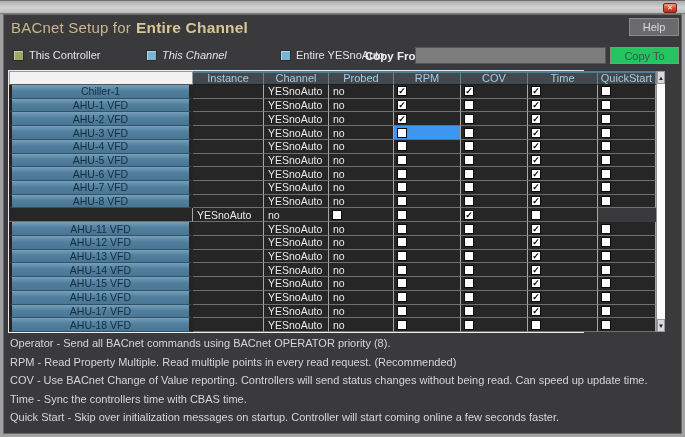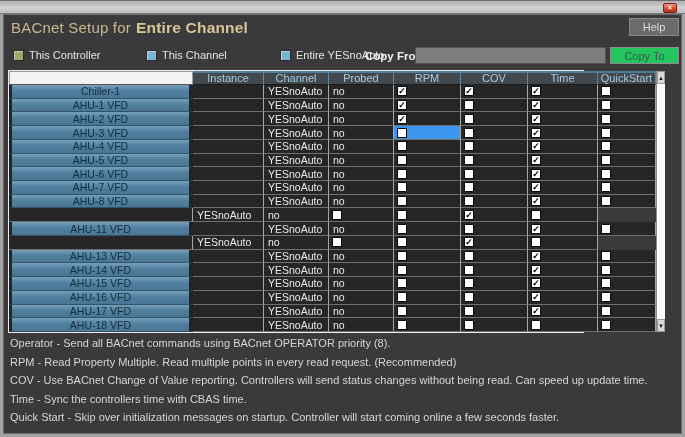--- a/index.html
+++ b/index.html
@@ -86,21 +86,21 @@
 
     <div class="dlg-title">
       <span>BACnet Setup for</span><b>Entire Channel</b>
     </div>
     <button class="help-btn">Help</button>
 
     <div class="scope-item" style="left:9px;">
       <span class="swatch green"></span>
       <span class="scope-label">This Controller</span>
     </div>
-    <div class="scope-item" style="left:142px;">
+    <div class="scope-item" style="left:142px;font-style:italic;">
       <span class="swatch blue"></span>
       <span class="scope-label">This Channel</span>
     </div>
     <div class="scope-item" style="left:276px;">
       <span class="swatch blue"></span>
       <span class="scope-label">Entire YESnoAuto</span>
     </div>
 
     <div class="copyfrom-label">Copy From</div>
     <input class="copyfrom-input" value="" style="">
@@ -321,20 +321,21 @@
               </div>
     <div class="cell cb-cell">
                 <span class="cb checked">✓</span>
               </div>
     <div class="cell cb-cell">
                 <span class="cb"></span>
               </div>
   </div>
 
   <div class="grid-row">
+    <div class="cell name-cell">AHU-12 VFD</div>
     <div class="cell"></div>
     <div class="cell">YESnoAuto</div>
     <div class="cell">no</div>
     <div class="cell cb-cell">
                 <span class="cb"></span>
               </div>
     <div class="cell cb-cell">
                 <span class="cb"></span>
               </div>
     <div class="cell cb-cell">

